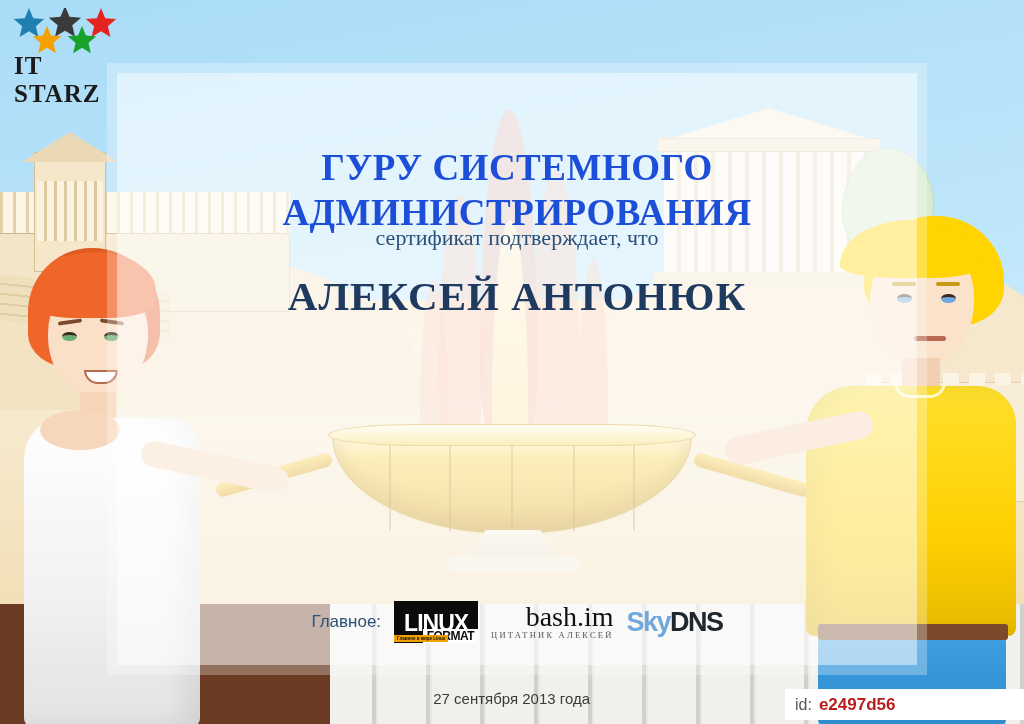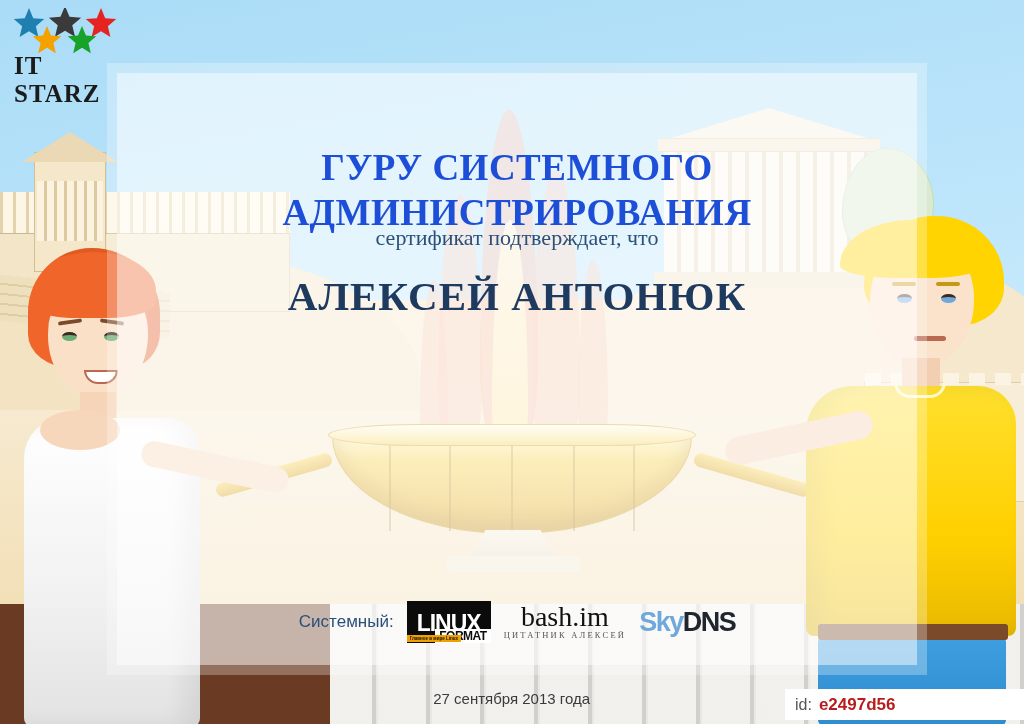--- a/index.html
+++ b/index.html
@@ -322,21 +322,21 @@
     position:absolute; right:0; bottom:0; background:#fff; color:#0b0b0b;
     font-family:"Liberation Sans",sans-serif; font-weight:bold; font-size:12px;
     line-height:14px; padding:0 4px; letter-spacing:-.5px;
   }
   .lf .lf-tag{
     position:absolute; left:0; bottom:1px; background:#f0a000; color:#111;
     font-size:4.5px; font-family:"Liberation Sans",sans-serif; font-weight:bold;
     padding:1px 3px; white-space:nowrap;
   }
 
-  .bash{ text-align:center; }
+  .bash{ text-align:right; }
   .bash .b1{
     font-family:"Liberation Serif", serif; font-size:28px; color:#111; line-height:26px;
   }
   .bash .b2{
     font-family:"Liberation Serif", serif; font-size:8.5px; letter-spacing:2.2px;
     color:#555; line-height:11px;
   }
 
   .sysadm{ position:relative; width:152px; height:40px; }
   .sysadm .s1{
@@ -490,21 +490,21 @@
       <div>АДМИНИСТРИРОВАНИЯ</div>
     </div>
 
     <div class="subtitle">сертификат подтверждает, что</div>
 
     <div class="name">АЛЕКСЕЙ АНТОНЮК</div>
 
 
 
     <div class="partners-row">
-      <span class="lbl">Системный:</span>
+      <span class="lbl">Главное:</span>
 
       <span class="lf">
         <span class="lf-top">LINUX</span>
         <span class="lf-bot">FORMAT</span>
         <span class="lf-tag">Главное в мире Linux</span>
       </span>
 
       <span class="bash">
         <div class="b1">bash.im</div>
         <div class="b2">ЦИТАТНИК АЛЕКСЕЙ</div>

